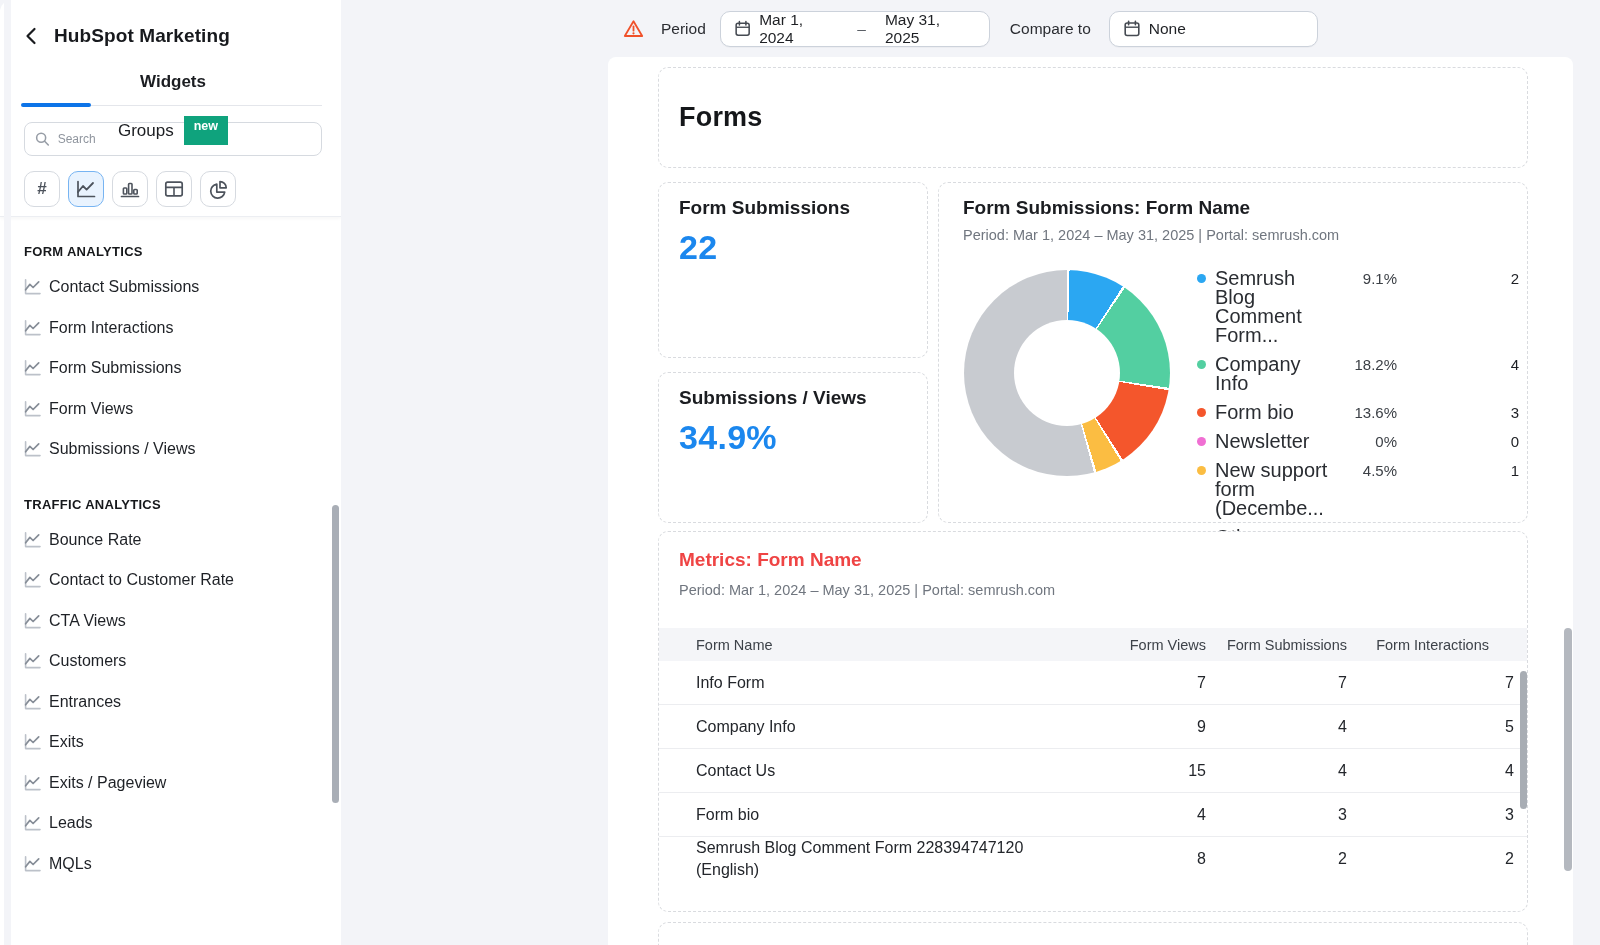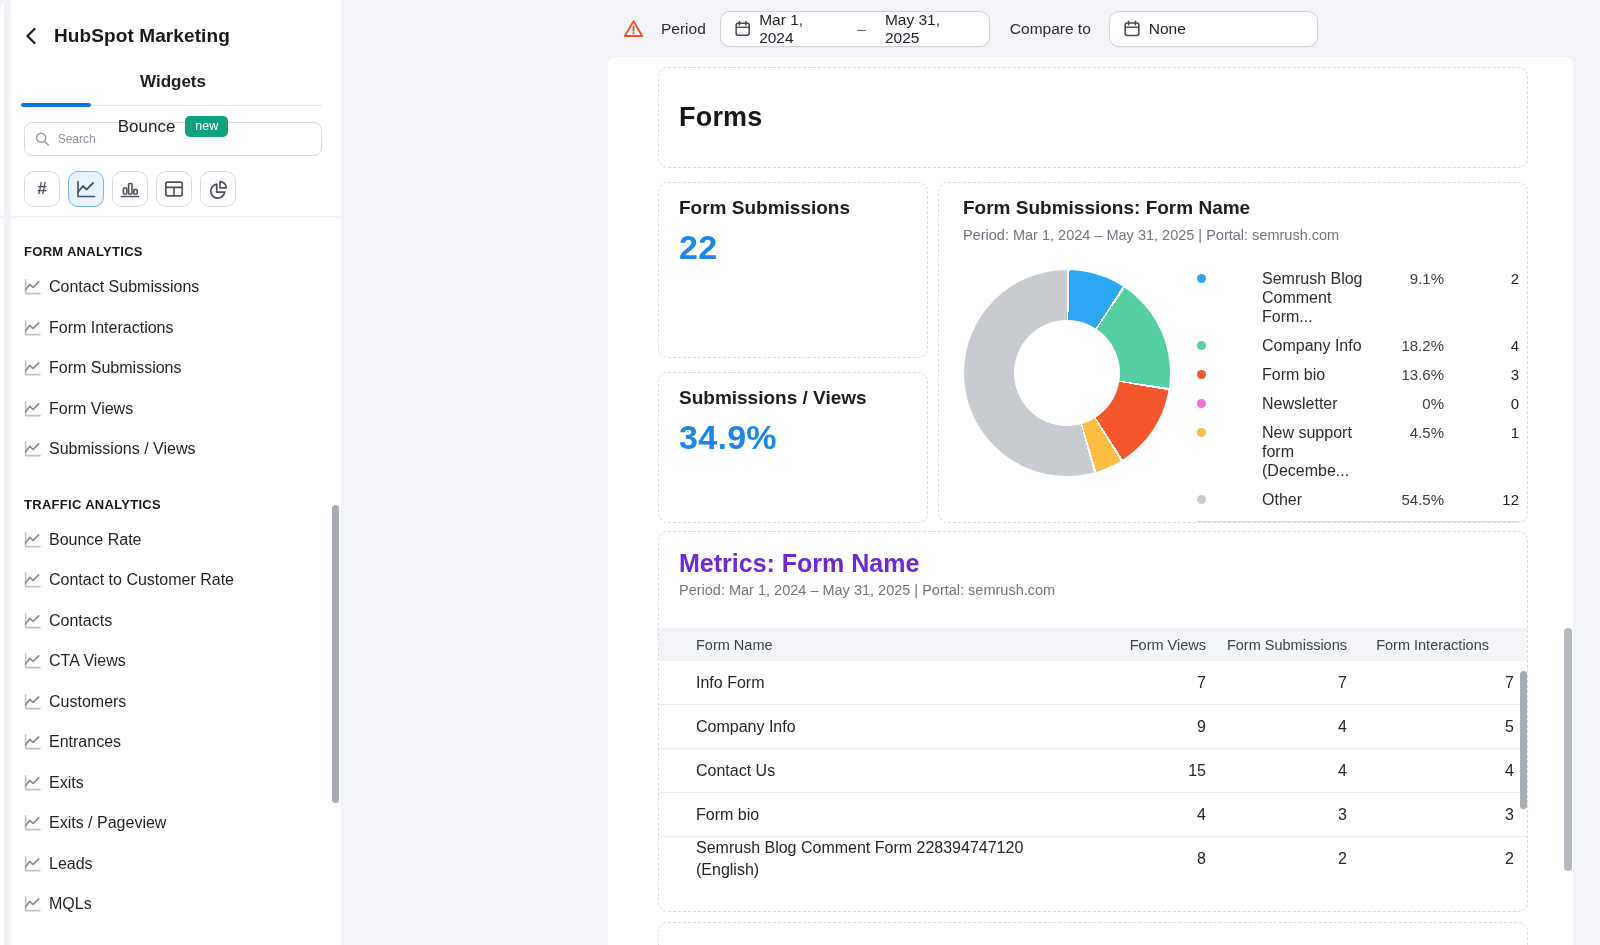--- a/index.html
+++ b/index.html
@@ -13,21 +13,21 @@
   .side-gap { position:absolute; left:4px; top:0; width:7px; height:100%; background:#f3f4f8; z-index:4; pointer-events:none; }
   .side-header { padding:22px 19px 0 24px; border-bottom:1px solid #eceef2; box-shadow:0 2px 3px rgba(20,24,30,.03); height:217px; }
   .back-row { display:flex; align-items:center; gap:16px; height:28px; }
   .back-btn { width:14px; height:18px; display:flex; align-items:center; cursor:pointer; }
   .side-title { font-size:19px; font-weight:700; color:#17191d; letter-spacing:.1px; }
   .tab-row { position:relative; margin-top:22px; height:34px; display:flex; align-items:center; gap:24px;
              border-bottom:1px solid #e4e6eb;flex-direction:column; }
   .tab { font-size:17px; color:#1b1d21; cursor:pointer; display:flex; align-items:center; gap:10px; height:100%; }
   .tab.active { font-weight:600; }
   .tab-underline { position:absolute; left:-3px; bottom:-2px; width:70px; height:4px; background:#0d74e8; border-radius:3px; }
-  .new-badge { background:#0fa37d; color:#fff; font-size:12.5px; font-weight:400; padding:3px 10px 4px; border-radius:5px; }
+  .new-badge { background:#0fa37d; color:#fff; font-size:12.5px; font-weight:700; padding:3px 10px 12px; border-radius:0; }
   .search-box { margin-top:16px; width:298px; height:34px; border:1px solid #d6dae0; border-radius:8px;
                 display:flex; align-items:center; padding:0 10px; gap:8px; background:#fff; }
   .search-box input { border:none; outline:none; font-size:12px; color:#a16207; width:100%; font-family:inherit; background:transparent; }
   .search-box input::placeholder { color:#8f959e; }
   .filter-row { margin-top:15px; display:flex; gap:8px; }
   .filter-btn { width:36px; height:36px; border:1px solid #d6dae0; border-radius:10px; background:#fff;
                 display:flex; align-items:center; justify-content:center; cursor:pointer; color:#4d535c; }
   .filter-btn.active { border:1.5px solid #77b4f2; background:#e9f3fe; }
   .hash-glyph { font-size:17px; font-weight:600; color:#4d535c; }
   .side-scroll { padding:0 0 0 24px; }
@@ -67,31 +67,31 @@
 
   
   .card-donut { left:330px; top:125px; width:590px; height:341px; }
   .donut-title { position:absolute; left:24px; top:14px; font-size:19px; font-weight:700; color:#1b1d21; }
   .donut-subtitle { position:absolute; left:24px; top:44px; font-size:14.5px; color:#70767f; }
   .donut { position:absolute; left:25px; top:87px; width:206px; height:206px; border-radius:50%; }
   .donut::after { content:""; position:absolute; left:50px; top:50px; width:106px; height:106px; background:#fff; border-radius:50%; }
   .legend { position:absolute; left:258px; top:86px; width:322px; display:flex; flex-direction:column; gap:10px; }
   .legend-row { display:flex; align-items:flex-start; }
   .legend-dot { width:9px; height:9px; border-radius:50%; margin:5px 9px 0 0; flex:none; }
-  .legend-label { width:122px; font-size:16px; color:#2a2d32; line-height:19px;margin-left:47px; }
+  .legend-label { width:122px; font-size:20px; color:#2a2d32; line-height:19px; }
   .legend-pct { width:60px; font-size:15px; color:#3c4046; text-align:right; line-height:19px; }
   .legend-count { flex:1; font-size:15px; color:#1d1f24; text-align:right; line-height:19px; }
   .legend-divider { height:1px; background:#d9dbdf; margin-top:2px; }
   .legend-total { display:flex; }
   .legend-total-label { font-size:15px; color:#2a2d32; }
   .legend-total-value { flex:1; text-align:right; font-size:15px; font-weight:700; color:#15171a; }
 
   
   .card-metrics { left:50px; top:474px; width:870px; height:381px; }
-  .metrics-title { position:absolute; left:20px; top:17px; font-size:25px; font-weight:700; color:#6d28d9; }
+  .metrics-title { position:absolute; left:20px; top:17px; font-size:19px; font-weight:700; color:#ef4444; }
   .metrics-subtitle { position:absolute; left:20px; top:50px; font-size:14.5px; color:#70767f; }
   .m-table { position:absolute; left:0; top:96px; width:868px; }
   .t-head { display:flex; align-items:center; height:33px; background:#f4f5f8; padding:0 13px 0 20px; }
   .t-row { display:flex; align-items:center; min-height:44px; padding:0 13px 0 20px; border-bottom:1px solid #ecedf0; }
   .t-row:last-child { border-bottom:none; }
   .th { font-size:14.5px; color:#3d4249; }
   .td { font-size:16px; color:#23262b; }
   .col-name { flex:1; padding-right:10px; line-height:22px;margin-left:17px; }
   .col-num { width:130px; text-align:right; flex:none; }
   .col-num2 { width:141px; text-align:right; flex:none; }
@@ -116,21 +116,21 @@
               <path d="M10.5 2 3.5 9l7 7" fill="none" stroke="#191b1e" stroke-width="2.2" stroke-linecap="round" stroke-linejoin="round"></path>
             </svg>
         </span>
         <span class="side-title">HubSpot Marketing</span>
       </div>
       <div class="tab-row">
         <span class="tab active">
           <span>Widgets</span>
         </span>
         <span class="tab">
-          <span>Bounce</span>
+          <span>Groups</span>
           <span class="new-badge">new</span>
         </span>
         <span class="tab-underline"></span>
       </div>
       <div class="search-box">
         <svg width="16" height="16" viewBox="0 0 16 16">
             <circle cx="6.7" cy="6.7" r="4.9" fill="none" stroke="#979da6" stroke-width="1.7"></circle>
             <path d="m10.5 10.5 4 4" stroke="#979da6" stroke-width="1.7" stroke-linecap="round"></path>
           </svg>
         <input type="text" placeholder="Search" style="">
@@ -238,29 +238,20 @@
             <span class="side-item-label">Bounce Rate</span>
           </div>
           <div class="side-item">
             <span class="mini-chart-icon">
               <svg width="17" height="16" viewBox="0 0 17 16">
                 <path d="M1.6 0.8v13.8M1.6 14.6H16" stroke="#bcc1c9" stroke-width="1.6" fill="none" stroke-linecap="round"></path>
                 <path d="M1.6 10.8 5.9 5.4l3.2 3.1 5.6-5.6" stroke="#868d97" stroke-width="1.7" fill="none" stroke-linejoin="round" stroke-linecap="round"></path>
               </svg>
             </span>
             <span class="side-item-label">Contact to Customer Rate</span>
-          </div>
-          <div class="side-item">
-            <span class="mini-chart-icon">
-              <svg width="17" height="16" viewBox="0 0 17 16">
-                <path d="M1.6 0.8v13.8M1.6 14.6H16" stroke="#bcc1c9" stroke-width="1.6" fill="none" stroke-linecap="round"></path>
-                <path d="M1.6 10.8 5.9 5.4l3.2 3.1 5.6-5.6" stroke="#868d97" stroke-width="1.7" fill="none" stroke-linejoin="round" stroke-linecap="round"></path>
-              </svg>
-            </span>
-            <span class="side-item-label">Contacts</span>
           </div>
           <div class="side-item">
             <span class="mini-chart-icon">
               <svg width="17" height="16" viewBox="0 0 17 16">
                 <path d="M1.6 0.8v13.8M1.6 14.6H16" stroke="#bcc1c9" stroke-width="1.6" fill="none" stroke-linecap="round"></path>
                 <path d="M1.6 10.8 5.9 5.4l3.2 3.1 5.6-5.6" stroke="#868d97" stroke-width="1.7" fill="none" stroke-linejoin="round" stroke-linecap="round"></path>
               </svg>
             </span>
             <span class="side-item-label">CTA Views</span>
           </div>

